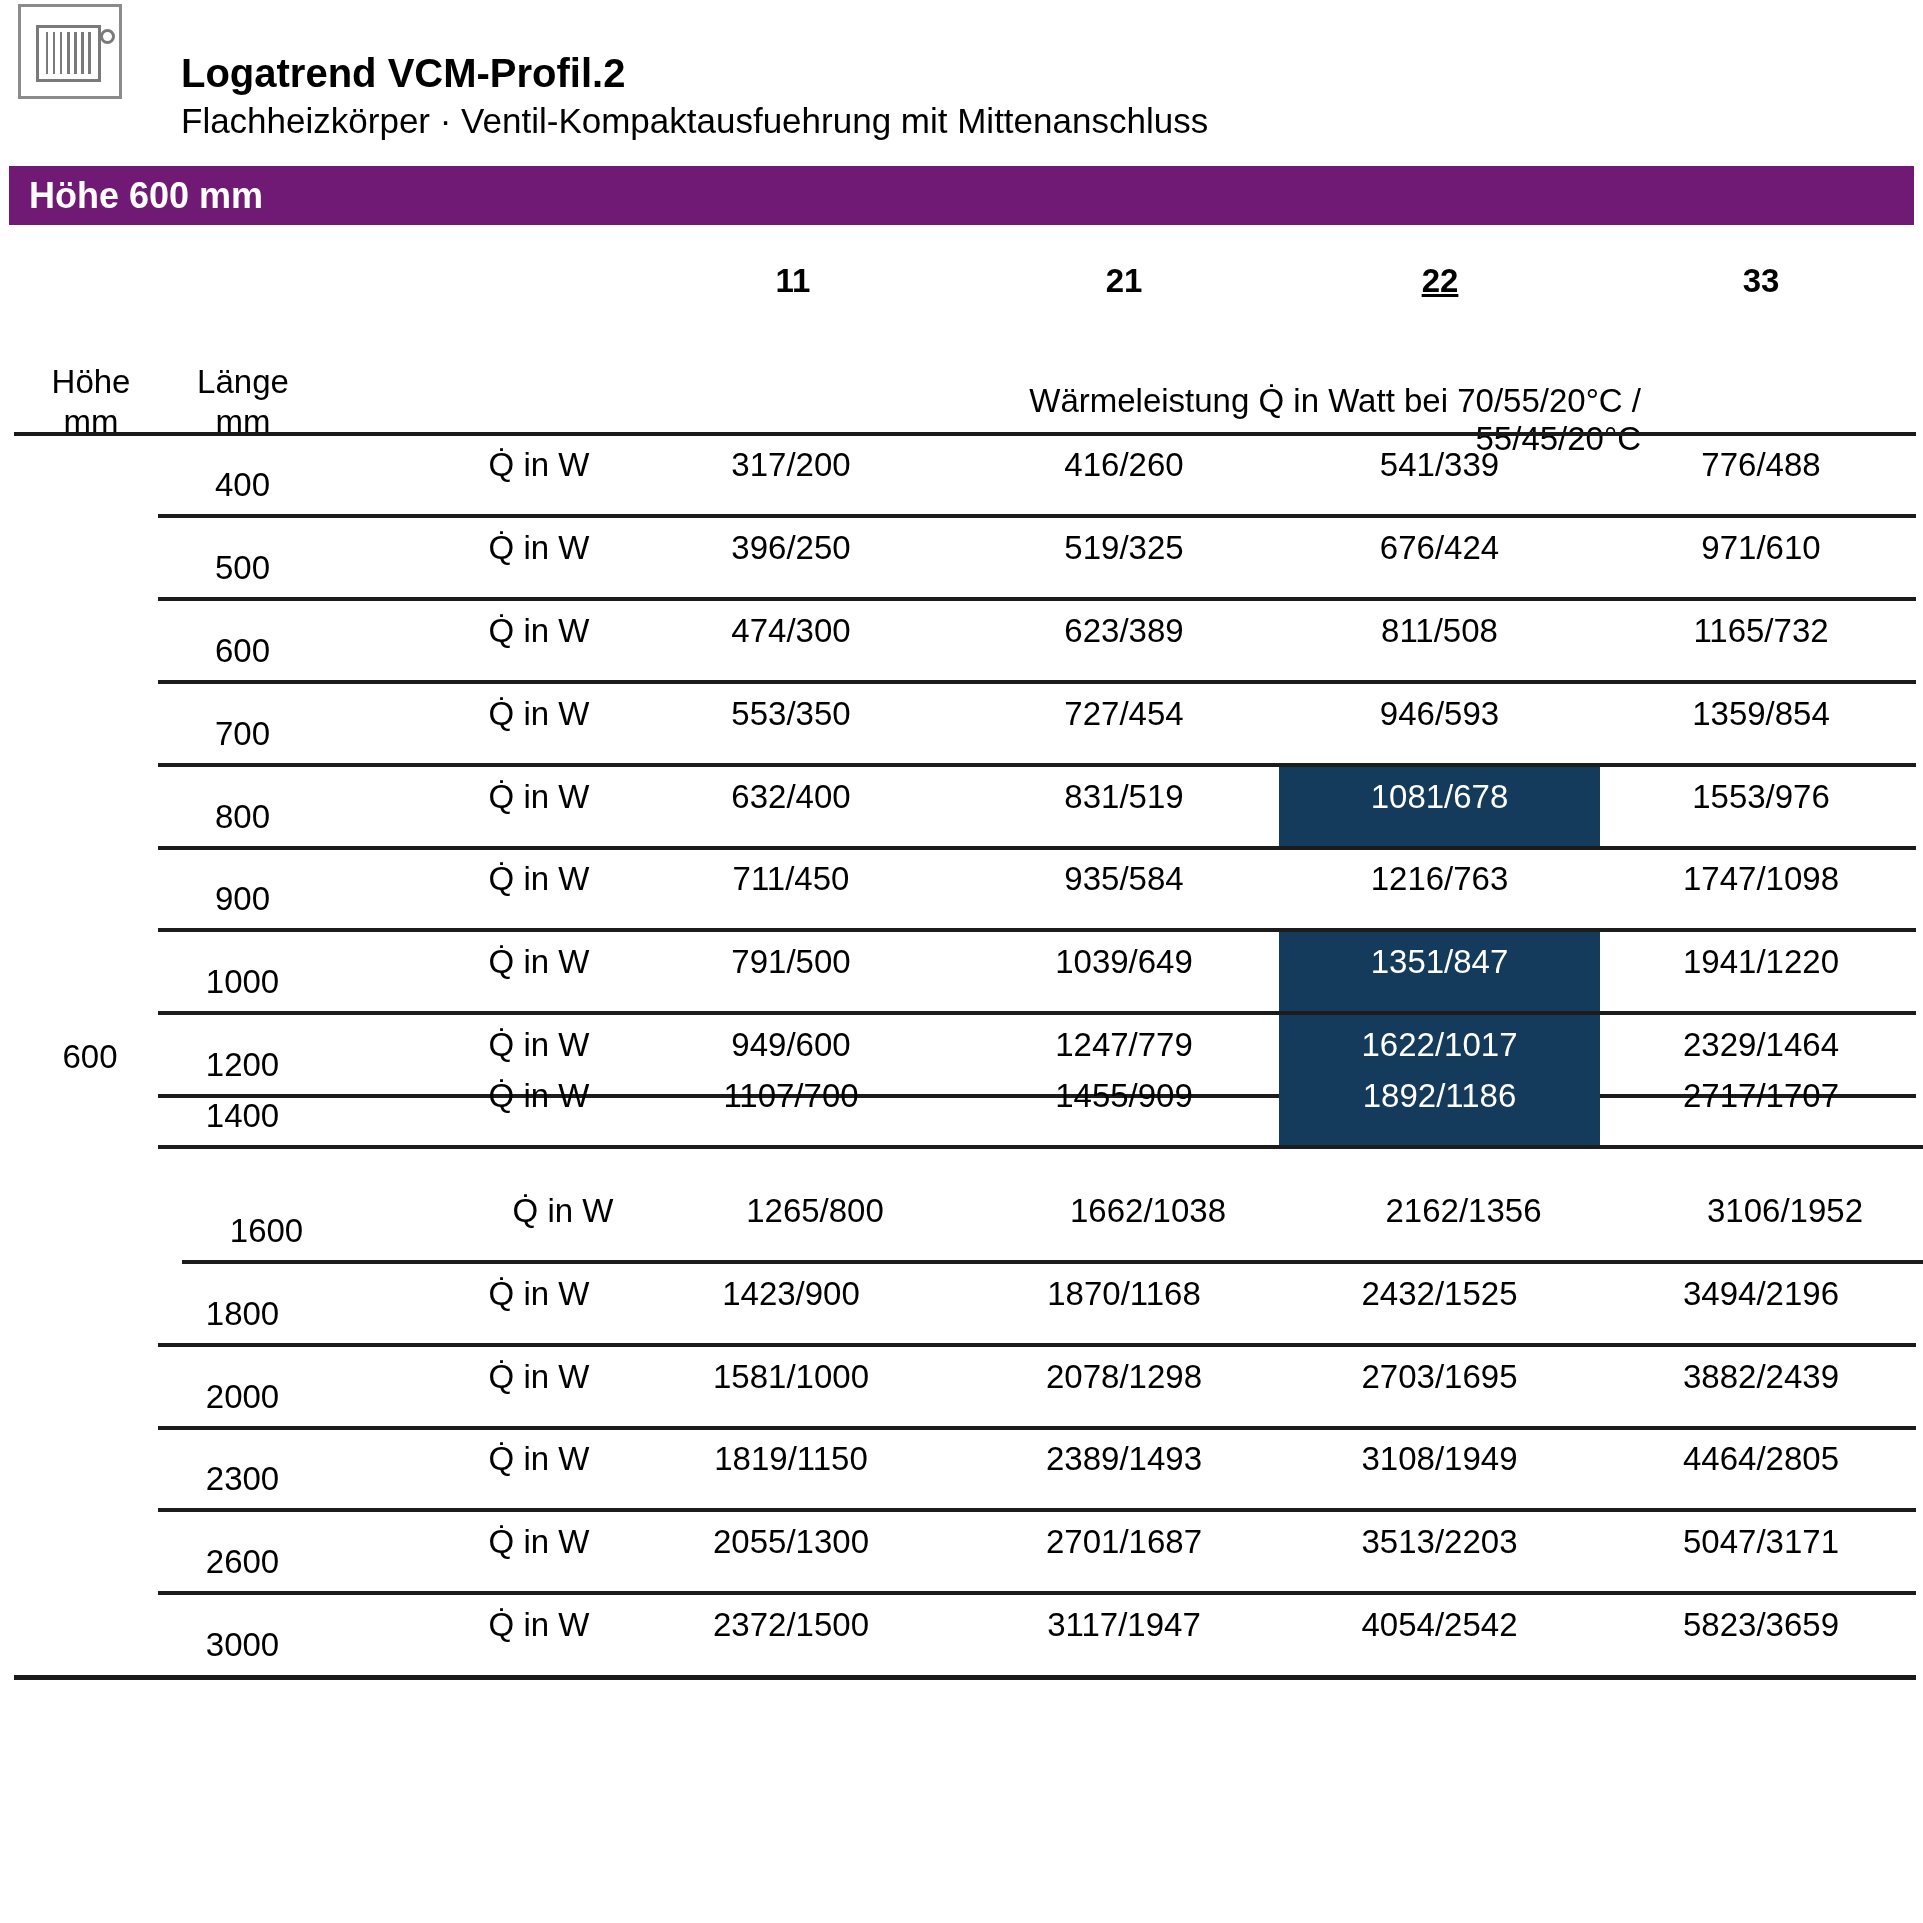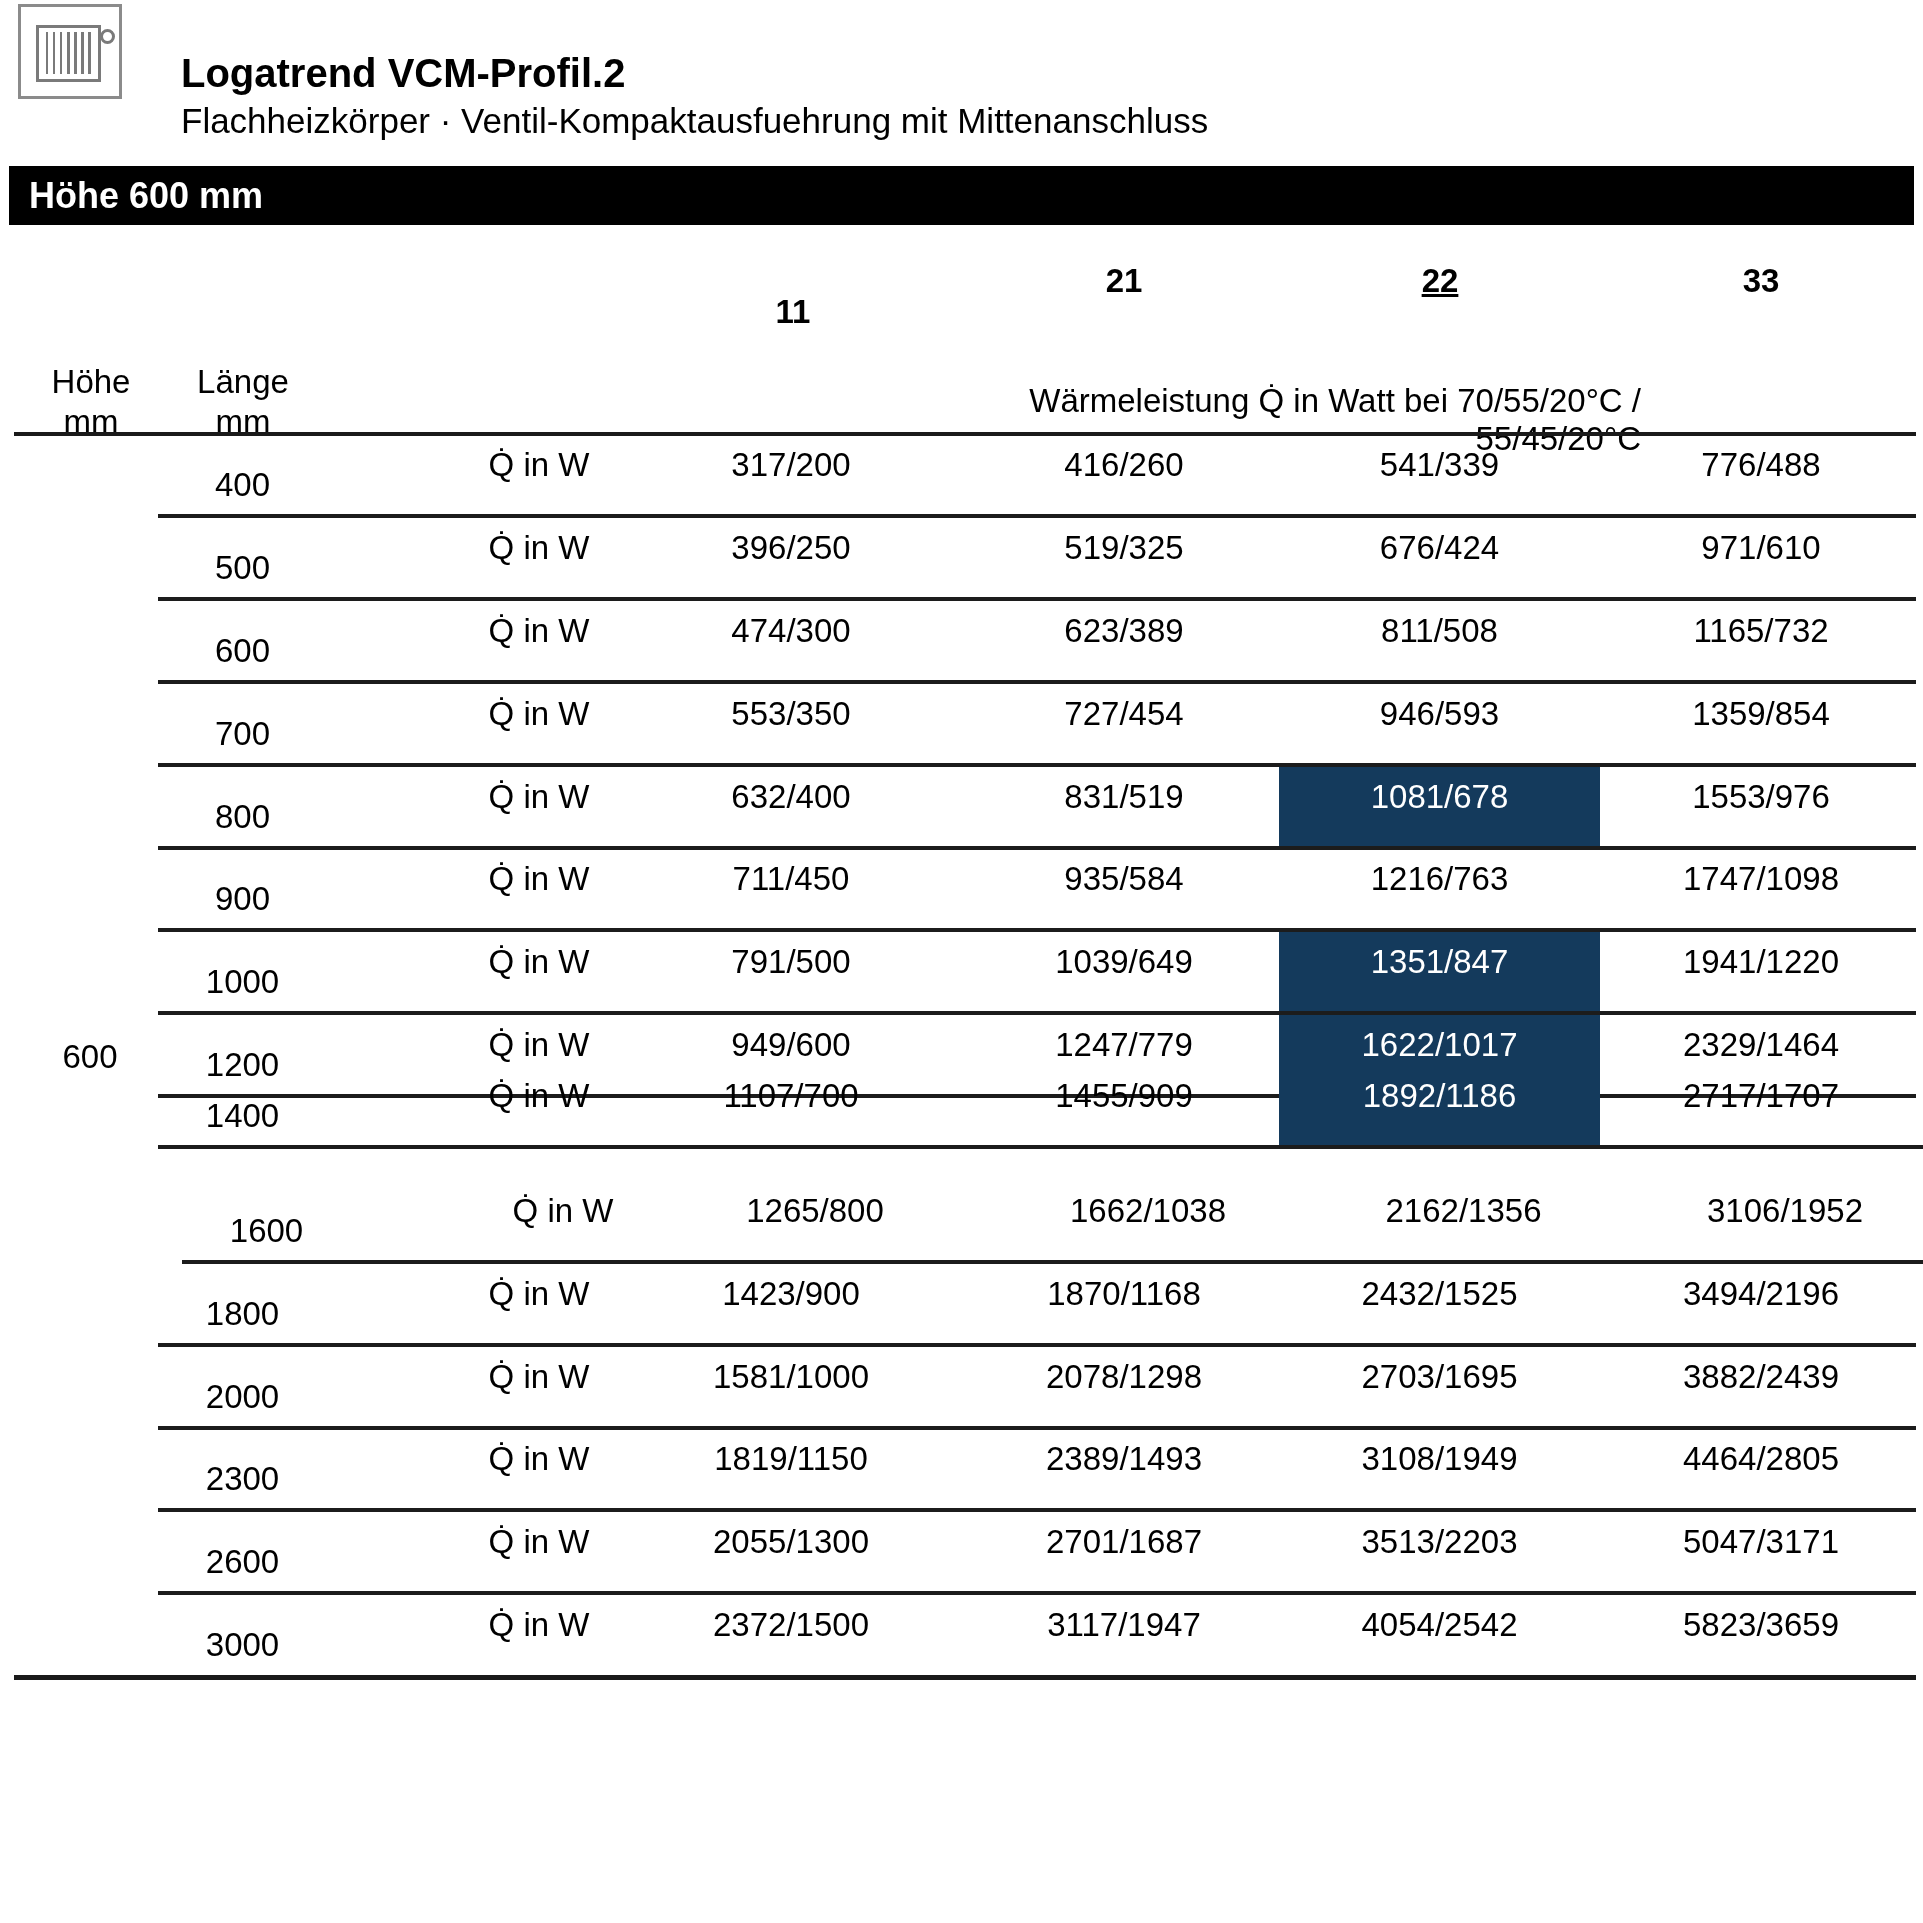--- a/index.html
+++ b/index.html
@@ -34,21 +34,21 @@
     position:absolute; left:9px; top:166px; width:1905px; height:59px;
     display:flex; align-items:center; padding-left:20px; box-sizing:border-box;
     color:#fff; font-size:36px; font-weight:bold;
   }
 
   
   .type-header {
     position:absolute; top:262px; width:322px; text-align:center;
     font-size:33px; font-weight:bold;
   }
-  .th0 { left:632px;margin-top:31px; } .th1 { left:963px; } .th2 { left:1279px;text-decoration:underline; } .th3 { left:1600px; }
+  .th0 { left:632px; } .th1 { left:963px; } .th2 { left:1279px;text-decoration:underline; } .th3 { left:1600px; }
 
   .axis-label { position:absolute; top:362px; width:118px; text-align:center;
     font-size:33px; line-height:40px; }
   .axis-hoehe { left:32px; }
   .axis-laenge { left:184px; }
   .perf-header {
     position:absolute; left:917px; top:382px; width:724px; text-align:right;
     font-size:33px;
   }
 
@@ -95,21 +95,21 @@
       <span class="fin"></span>
     </div>
     <span class="valve"></span>
   </div>
 
   <div class="titles">
     <h1>Logatrend VCM-Profil.2</h1>
     <p>Flachheizkörper · Ventil-Kompaktausfuehrung mit Mittenanschluss</p>
   </div>
 
-  <div class="banner" style="background: #000000;">
+  <div class="banner" style="background: #701a75;">
     <span>Höhe 600 mm</span>
   </div>
 
   <div class="type-header th0">11</div>
   <div class="type-header th1">21</div>
   <div class="type-header th2">22</div>
   <div class="type-header th3">33</div>
 
   <div class="axis-label axis-hoehe">
     <div>Höhe</div>

